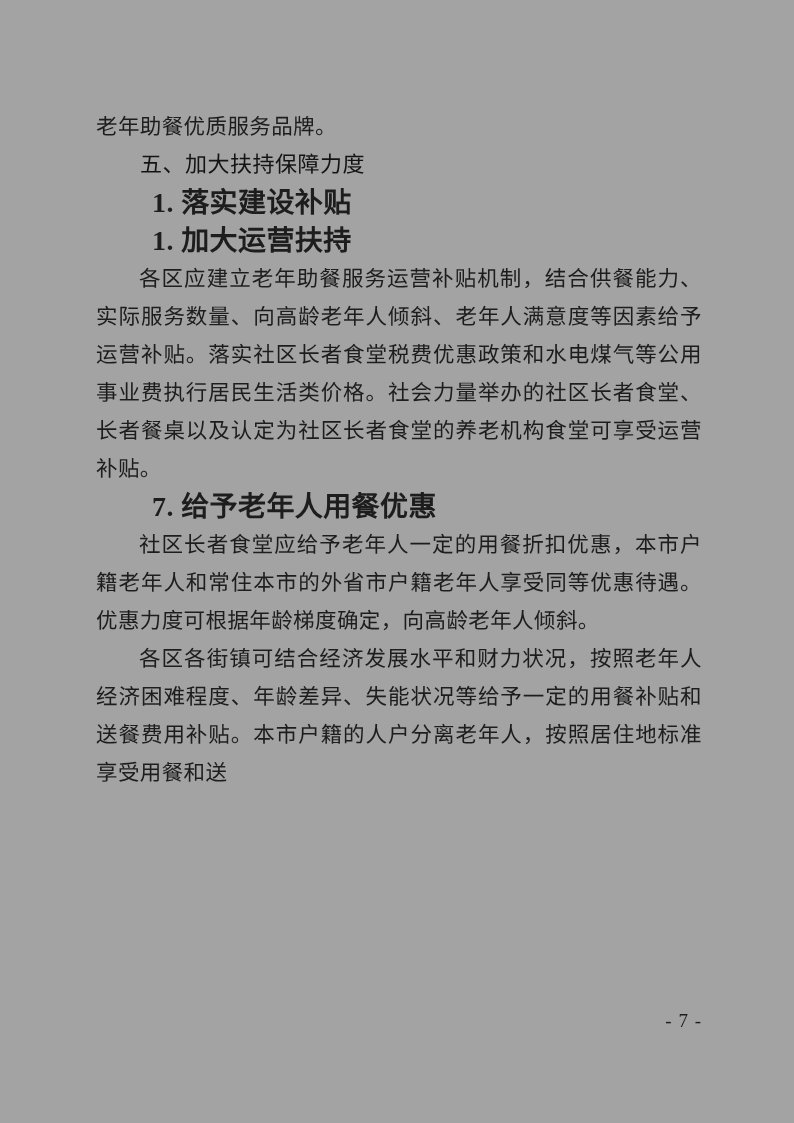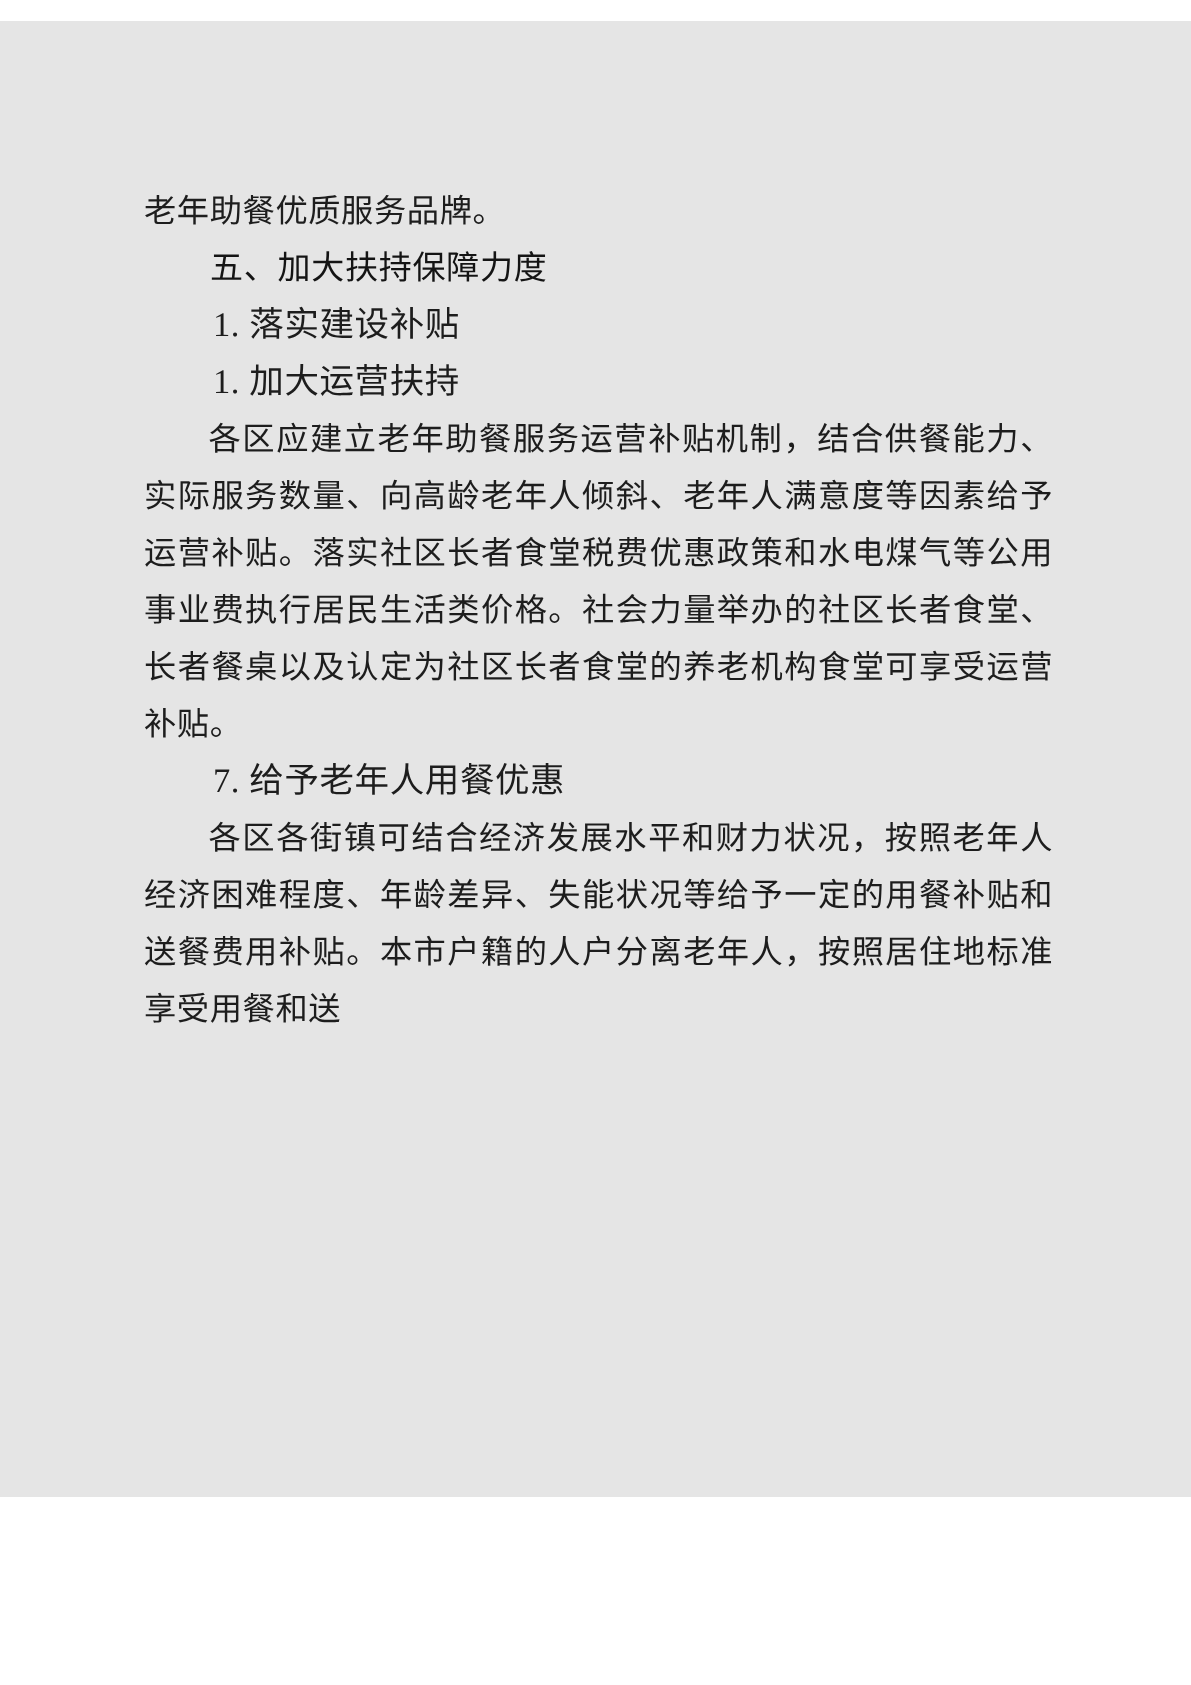--- a/index.html
+++ b/index.html
@@ -5,23 +5,23 @@
 <style>
   html, body {
     margin: 0;
     padding: 0;
     background: #ffffff;
   }
 
   .page {
     position: relative;
     width: 794px;
-    height: 984px;
-    background: #e5e5e5;
-    margin: 14px auto;
+    height: 1123px;
+    background: #a3a3a3;
+    margin: 0 auto;
     overflow: hidden;
     box-sizing: border-box;
   }
 
   .content {
     position: absolute;
     left: 96px;
     top: 108px;
     width: 606px;
   }
@@ -60,22 +60,22 @@
     line-height: 38px;
     margin: 0;
     text-indent: 2em;
     letter-spacing: 0.5px;
     color: #141414;
   }
 
   
   .subheading {
     font-family: "Liberation Serif", "DejaVu Serif", serif;
-    font-size: 23px;
-    font-weight: 400;
+    font-size: 28px;
+    font-weight: 700;
     line-height: 38px;
     margin: 0;
     text-indent: 2em;
     letter-spacing: 0.4px;
     color: #1d1d1d;
   }
 
   
   .page-number {
     position: absolute;
@@ -102,20 +102,21 @@
 
     <h3 class="subheading">1. 落实建设补贴</h3>
 
 
     <h3 class="subheading">1. 加大运营扶持</h3>
 
     <p class="para">各区应建立老年助餐服务运营补贴机制，结合供餐能力、实际服务数量、向高龄老年人倾斜、老年人满意度等因素给予运营补贴。落实社区长者食堂税费优惠政策和水电煤气等公用事业费执行居民生活类价格。社会力量举办的社区长者食堂、长者餐桌以及认定为社区长者食堂的养老机构食堂可享受运营补贴。</p>
 
     <h3 class="subheading">7. 给予老年人用餐优惠</h3>
 
+    <p class="para">社区长者食堂应给予老年人一定的用餐折扣优惠，本市户籍老年人和常住本市的外省市户籍老年人享受同等优惠待遇。优惠力度可根据年龄梯度确定，向高龄老年人倾斜。</p>
 
     <p class="para">各区各街镇可结合经济发展水平和财力状况，按照老年人经济困难程度、年龄差异、失能状况等给予一定的用餐补贴和送餐费用补贴。本市户籍的人户分离老年人，按照居住地标准享受用餐和送</p>
 
   </div>
 
   <div class="page-number">- 7 -</div>
 
 </div>
 
 </body></html>

